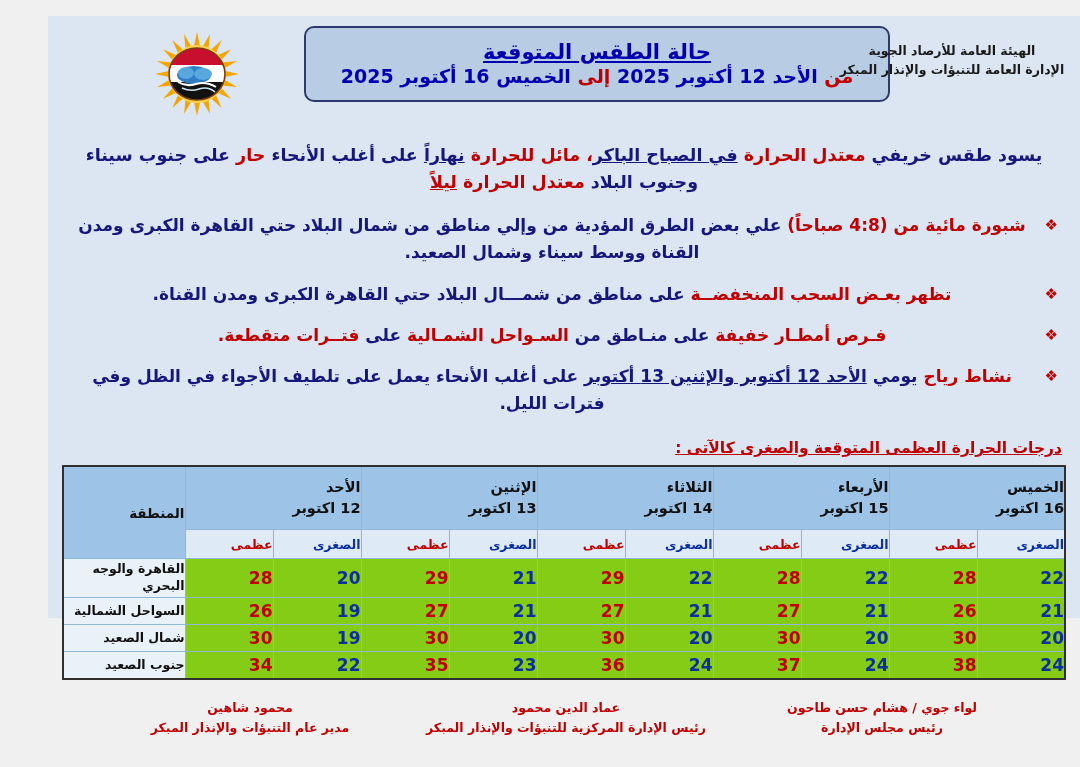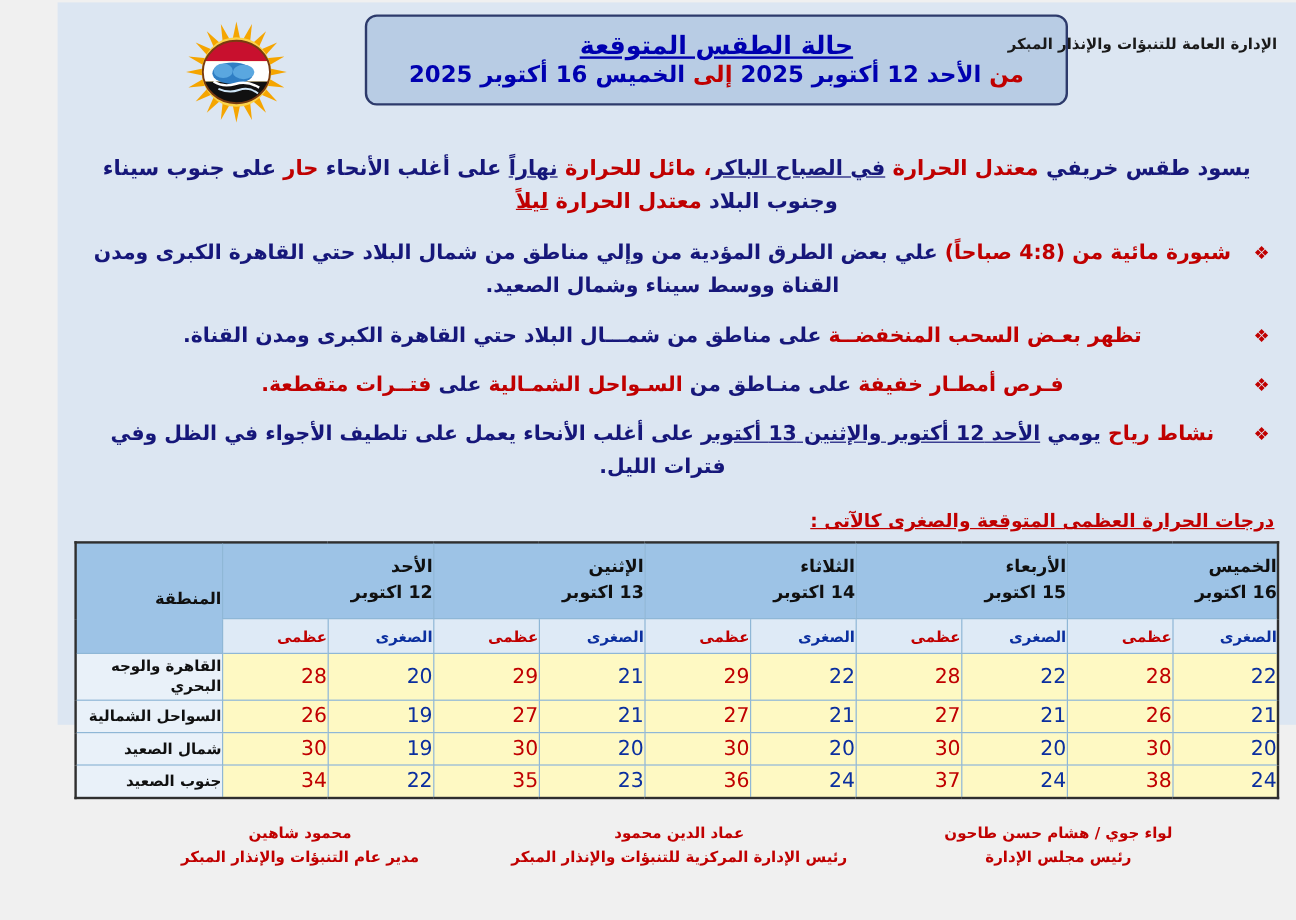--- a/index.html
+++ b/index.html
@@ -3,21 +3,21 @@
 <meta charset="utf-8">
 <style>
   html,body{margin:0;padding:0;}
   body{
     width:1080px;height:767px;
     background:#f0f0f0;
     font-family:"DejaVu Sans","Liberation Sans",sans-serif;
     overflow:hidden;
   }
   #page{
-    position:absolute;left:48px;top:2px;width:1032px;height:602px;
+    position:absolute;left:48px;top:16px;width:1032px;height:602px;
     background:#dce6f2;
     box-sizing:border-box;
   }
   
   .header{
     position:relative;height:112px;
   }
   .logo{
     position:absolute;right:828px;top:14px;width:110px;height:88px;
   }
@@ -121,22 +121,22 @@
   .hdr-mm.left-edge{border-right:2px solid #2f2f2f !important;}
   .region-cell{
     background:#e9f1f9;
     color:#101010;
     font-size:12.5px;font-weight:bold;
     border-left:2px solid #2f2f2f !important;
     line-height:1.35;
     padding:2px 0;
   }
   .val{
-    background:#fef9c3;
-    font-size:17px;font-weight:normal;
+    background:#84cc16;
+    font-size:17px;font-weight:bold;
     height:26px;
   }
   .val.max{color:#c00000;}
   .val.min{color:#0b2f9f;}
   .val.left-edge{border-right:2px solid #2f2f2f !important;}
   tr.last-row td{border-bottom:2px solid #2f2f2f !important;}
   
   .footer{
     margin-top:18px;
     display:flex;
@@ -211,20 +211,21 @@
       <div class="title-main">حالة الطقس المتوقعة</div>
       <div class="title-sub">
         <span class="hl">من</span>
         <span>الأحد 12 أكتوبر 2025</span>
         <span class="hl">إلى</span>
         <span>الخميس 16 أكتوبر 2025</span>
       </div>
     </div>
 
     <div class="org">
+      <div>الهيئة العامة للأرصاد الجوية</div>
       <div>الإدارة العامة للتنبؤات والإنذار المبكر</div>
     </div>
   </div>
 
   <div class="intro">
     <span>يسود طقس خريفي</span>
     <span class="r">معتدل الحرارة</span>
     <span class="u">في الصباح الباكر</span><span class="r">، مائل للحرارة</span>
     <span class="u">نهاراً</span>
     <span>على أغلب الأنحاء</span>

